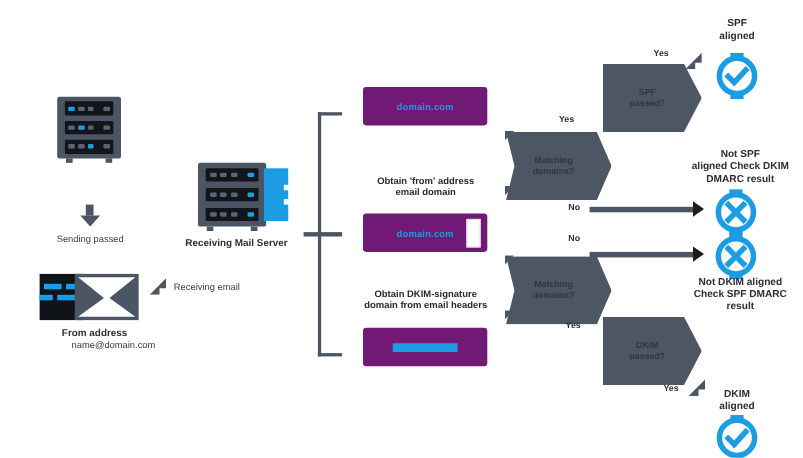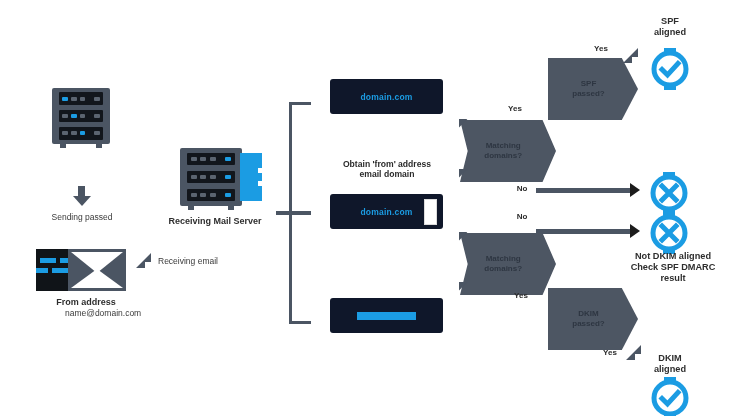--- a/index.html
+++ b/index.html
@@ -56,21 +56,21 @@
   }
 
   
   .env-body { position: absolute; background: #4b5563; }
   .env-dark { position: absolute; background: #101418; }
   .env-line { position: absolute; background: #1b9ce3; }
 
   
   .pbox {
     position: absolute;
-    background: #0f172a;
+    background: #701a75;
     border-radius: 3px;
     display: flex; align-items: center; justify-content: center;
   }
   .pbox .dtxt {
     color: #1b9ce3; font-size: 8.5px; font-weight: bold;
     letter-spacing: .2px;
   }
   .pbox .bluebar {
     width: 52%; height: 8px; background: #1b9ce3;
   }
@@ -234,20 +234,22 @@
     <span class="dtxt">domain.com</span>
   </div>
 
   <div class="lbl proc-cap" style="left:327px; top:159px; width:120px;">Obtain 'from' address
 email domain</div>
   <div class="pbox" style="left:330px; top:194px; width:113px; height:35px;">
     <span class="dtxt">domain.com</span>
     <span class="whitebox"></span>
   </div>
 
+  <div class="lbl proc-cap" style="left:322px; top:262px; width:130px;">Obtain DKIM-signature
+domain from email headers</div>
   <div class="pbox" style="left:330px; top:298px; width:113px; height:35px;">
     <span class="bluebar"></span>
   </div>
 
   <div class="chev arrowLR" style="left:460px; top:120px; width:96px; height:62px;">
     <span class="ctxt">Matching
 domains?</span>
   </div>
   <div class="marker" style="left:459px; top:119px;"></div>
   <div class="marker" style="left:459px; top:169px;"></div>
@@ -269,20 +271,23 @@
 aligned</div>
   <div class="badge" style="left:649px; top:48px;">
     <svg width="42" height="42" viewBox="0 0 42 42">
       <circle cx="21" cy="21" r="16" fill="none" stroke="#1b9ce3" stroke-width="5"></circle>
       <path d="M13 21.5 L18.5 27 L29 15.5" fill="none" stroke="#1b9ce3" stroke-width="5" stroke-linecap="square"></path>
       <rect x="15" y="0" width="12" height="5" fill="#1b9ce3"></rect>
       <rect x="15" y="37" width="12" height="5" fill="#1b9ce3"></rect>
     </svg>
   </div>
 
+  <div class="lbl result-cap" style="left:619px; top:135px; width:108px;">Not SPF
+aligned Check DKIM
+DMARC result</div>
 
   <div class="lbl yesno" style="left:508px; top:184px; width:28px;">No</div>
   <div class="arrowline" style="left:536px; top:188px; width:96px;"></div>
   <div class="arrowhead" style="left:630px; top:183px;"></div>
   <div class="badge" style="left:648px; top:172px;">
     <svg width="42" height="42" viewBox="0 0 42 42">
       <circle cx="21" cy="21" r="16" fill="none" stroke="#1b9ce3" stroke-width="5"></circle>
       <path d="M14 14 L28 28 M28 14 L14 28" fill="none" stroke="#1b9ce3" stroke-width="5" stroke-linecap="square"></path>
       <rect x="15" y="0" width="12" height="5" fill="#1b9ce3"></rect>
       <rect x="15" y="37" width="12" height="5" fill="#1b9ce3"></rect>

